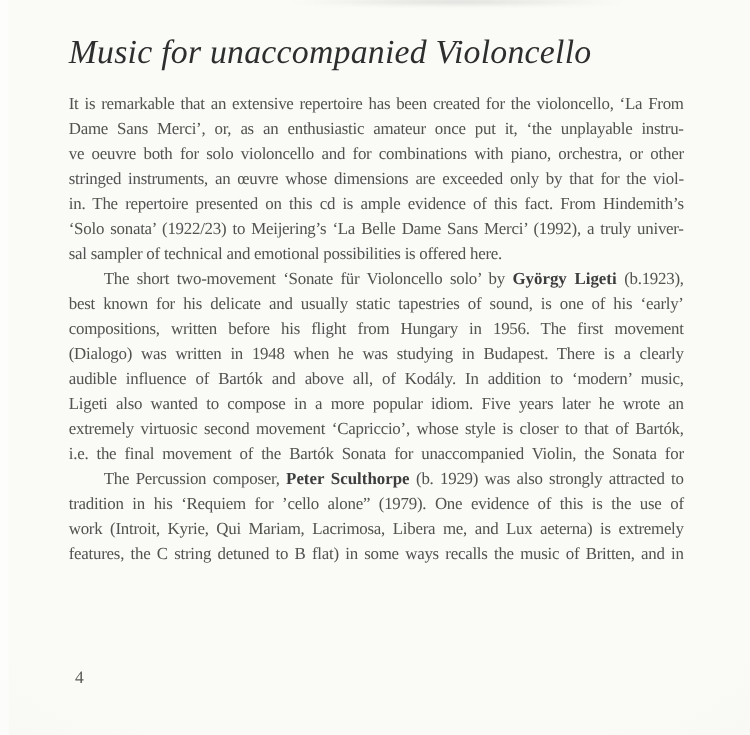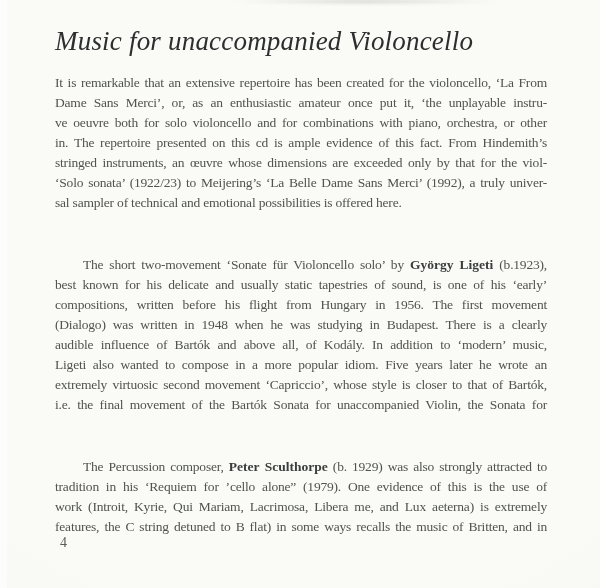--- a/index.html
+++ b/index.html
@@ -68,21 +68,21 @@
     height: 20px;
     text-align: justify;
     text-align-last: justify;
     white-space: nowrap; 
   }
   .line.lastleft {
     text-align: right;
     text-align-last: left;
     word-spacing: 0;
   }
-  .line.indent { text-indent: 28px; margin-top: 42px; }
+  .line.indent { text-indent: 28px; }
   .run.bold {
     font-weight: bold;
     color: var(--ink-bold);
     letter-spacing: 0;
   }
 
   .page-number {
     position: absolute;
     left: 60px;
     top: 535px;
@@ -93,22 +93,22 @@
 </head>
 <body>
 
 <div class="page">
   <h1 class="title">Music for unaccompanied Violoncello</h1>
 
   <div class="body-text">
       <div class="line"><span class="run">It is remarkable that an extensive repertoire has been created for the violoncello, ‘La From</span></div>
       <div class="line"><span class="run">Dame Sans Merci’, or, as an enthusiastic amateur once put it, ‘the unplayable instru-</span></div>
       <div class="line"><span class="run">ve oeuvre both for solo violoncello and for combinations with piano, orchestra, or other</span></div>
+      <div class="line"><span class="run">stringed instruments, an œuvre whose dimensions are exceeded only by that for the viol-</span></div>
       <div class="line"><span class="run">in. The repertoire presented on this cd is ample evidence of this fact. From Hindemith’s</span></div>
-      <div class="line"><span class="run">stringed instruments, an œuvre whose dimensions are exceeded only by that for the viol-</span></div>
       <div class="line"><span class="run">‘Solo sonata’ (1922/23) to Meijering’s ‘La Belle Dame Sans Merci’ (1992), a truly univer-</span></div>
       <div class="line lastleft"><span class="run">sal sampler of technical and emotional possibilities is offered here.</span></div>
       <div class="line indent"><span class="run">The short two-movement ‘Sonate für Violoncello solo’ by </span><span class="run bold">György Ligeti</span><span class="run"> (b.1923),</span></div>
       <div class="line"><span class="run">best known for his delicate and usually static tapestries of sound, is one of his ‘early’</span></div>
       <div class="line"><span class="run">compositions, written before his flight from Hungary in 1956. The first movement</span></div>
       <div class="line"><span class="run">(Dialogo) was written in 1948 when he was studying in Budapest. There is a clearly</span></div>
       <div class="line"><span class="run">audible influence of Bartók and above all, of Kodály. In addition to ‘modern’ music,</span></div>
       <div class="line"><span class="run">Ligeti also wanted to compose in a more popular idiom. Five years later he wrote an</span></div>
       <div class="line"><span class="run">extremely virtuosic second movement ‘Capriccio’, whose style is closer to that of Bartók,</span></div>
       <div class="line"><span class="run">i.e. the final movement of the Bartók Sonata for unaccompanied Violin, the Sonata for</span></div>

